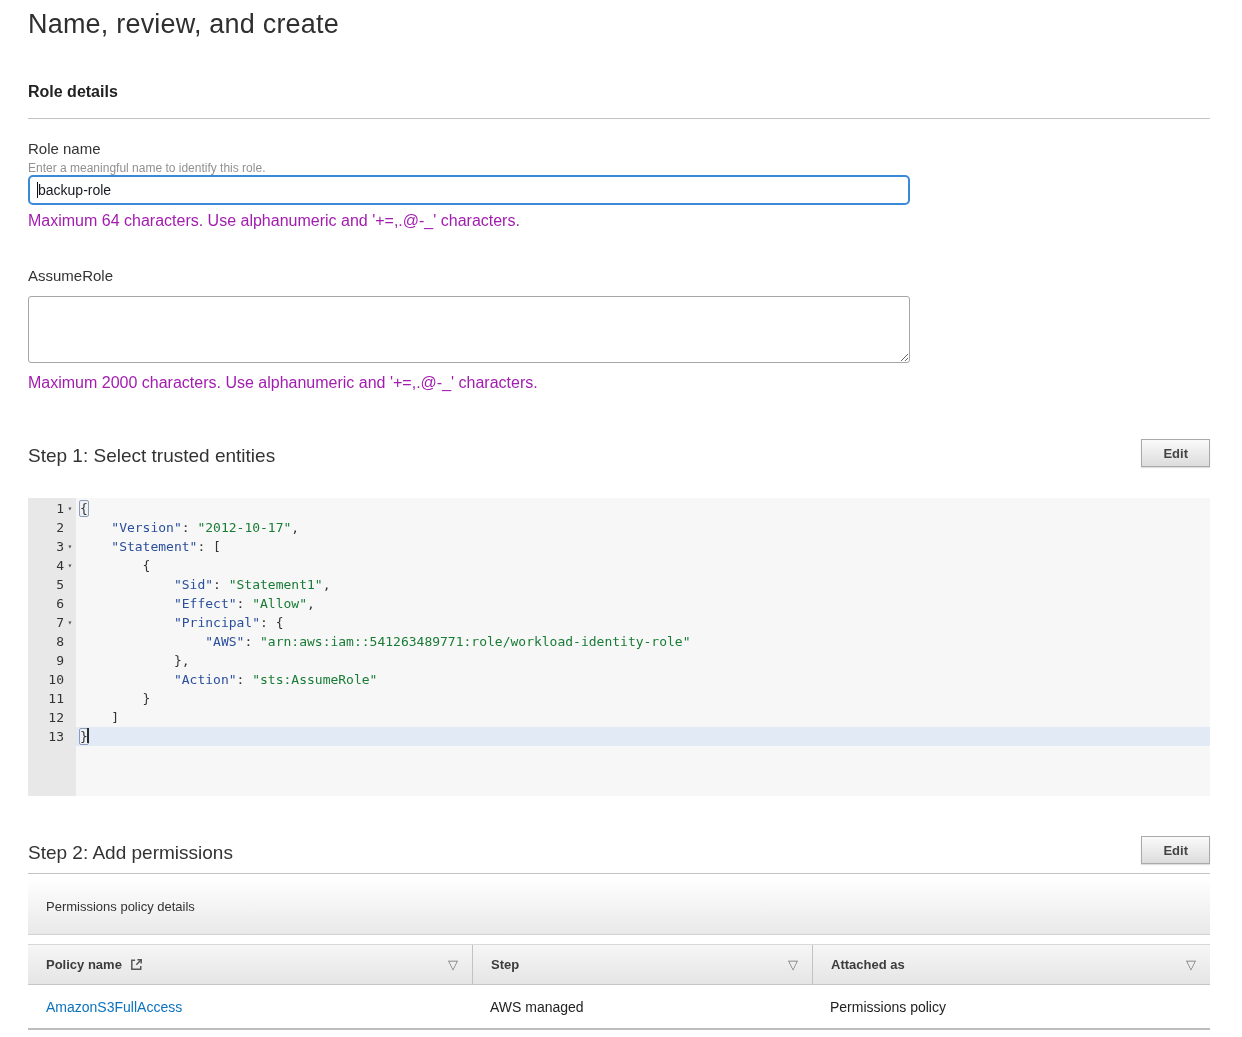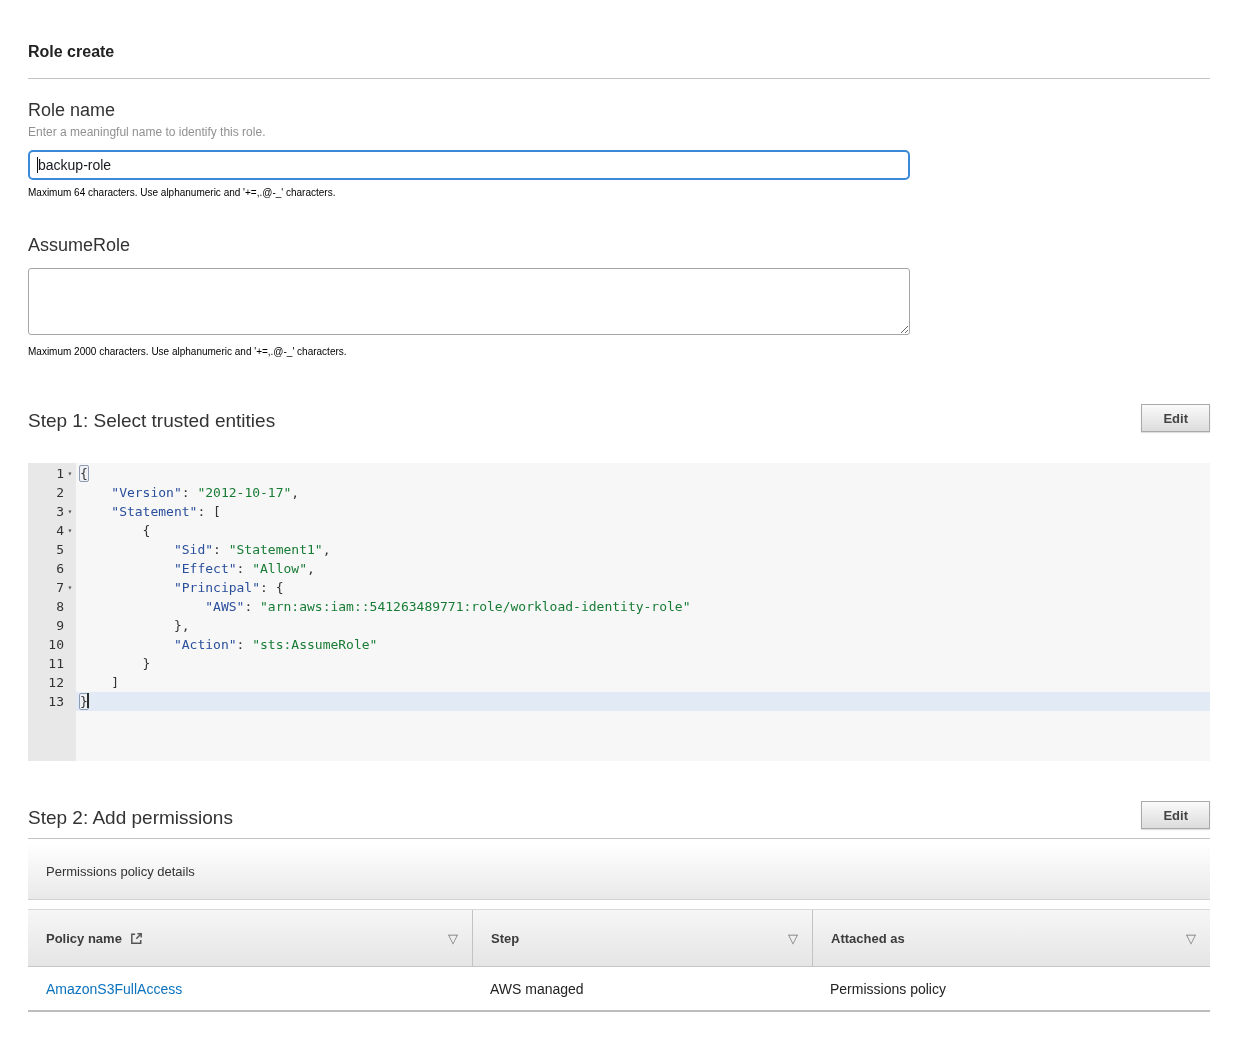--- a/index.html
+++ b/index.html
@@ -9,26 +9,26 @@
     font-family: "Liberation Sans", sans-serif;
     color: #333;
   }
   .content { padding: 0 32px 0 28px; width: 1242px; }
 
   
   .page-title { font-size: 27px; font-weight: 400; color: #2f2f2f; padding-top: 9px; letter-spacing: .2px; }
   .section-heading { font-size: 16px; font-weight: 700; color: #222; margin-top: 43px; }
   .hr { border: none; border-top: 1px solid #c3c3c3; margin-top: 17px; height:0; }
 
-  .field-label { font-size: 18px; color: #333; margin-top: 21px; }
+  .field-label { font-size: 15px; color: #333; margin-top: 21px; }
   .field-hint  { font-size: 12px; color: #919191; margin-top: 4px; }
-  .field-constraint { font-size: 10px; color: #000000; margin-top: 7px; }
-
-  
-  .input-wrap { position: relative; margin-top: 11px; width: 1067px; }
+  .field-constraint { font-size: 16px; color: #a21caf; margin-top: 7px; }
+
+  
+  .input-wrap { position: relative; width: 1067px; }
   .role-name-input {
     width: 882px; height: 30px;
     border: 2px solid #3b8ad9; border-radius: 5px;
     font-family: "Liberation Sans", sans-serif;
     font-size: 14px; color: #16191f; padding: 0 8px;
     outline: none; background:#fff;
   }
   .caret { position:absolute; left:9px; top:7px; width:1px; height:16px; background:#111; }
   .description-textarea {
     margin-top: 12px; width: 882px; height: 67px;
@@ -78,42 +78,43 @@
 
   
   .step2-divider { border:none; border-top: 1px solid #c3c3c3; margin-top: 9px; height:0; }
   .panel { margin-top: 4px; width: 1182px; }
   .panel-header {
     height: 57px; background: linear-gradient(#ffffff, #e9e9e9);
     border-bottom: 1px solid #d2d2d2;
     display: flex; align-items: center; padding-left: 18px;
     font-size: 13px; color: #333;
   }
-  .table-header { display: flex; margin-top: 9px; height: 58px;
+  .table-header { display: flex; margin-top: 9px; height: 41px;
     background: linear-gradient(#f6f6f6, #e5e5e5);
     border-top: 1px solid #d8d8d8; border-bottom: 1px solid #c6c6c6;
   }
   .th { display: flex; align-items: center; justify-content: space-between;
     padding: 0 14px 0 18px; font-size: 13px; font-weight: 700; color: #3c3c3c; }
   .th + .th { border-left: 1px solid #c2c2c2; }
   .th .label-wrap { display:flex; align-items:center; gap:7px; }
   .filter-icon { font-size: 13px; color: #6f6f6f; font-weight: 400; }
   .col-1 { width: 444px; } .col-2 { width: 340px; } .col-3 { width: 398px; }
   .table-body .tr { display: flex; height: 45px; border-bottom: 2px solid #bdbdbd; background:#fff; }
   .td { display: flex; align-items: center; padding: 0 14px 0 18px; font-size: 14px; color: #222; }
   .policy-link { color: #0b72bd; text-decoration: none; cursor: pointer; }
   .ext-link-icon { display: inline-block; width: 15px; height: 15px; }
 </style>
 </head>
 <body>
 
 <div class="content">
 
-
-  <h2 class="section-heading">Role create</h2>
+  <h1 class="page-title">Name, review, and create</h1>
+
+  <h2 class="section-heading">Role details</h2>
   <hr class="hr">
 
   <div class="field-label">Role name</div>
   <div class="field-hint">Enter a meaningful name to identify this role.</div>
   <div class="input-wrap">
     <input class="role-name-input" type="text" value="backup-role" style="">
     <div class="caret"></div>
   </div>
   <div class="field-constraint">Maximum 64 characters. Use alphanumeric and '+=,.@-_' characters.</div>
 

